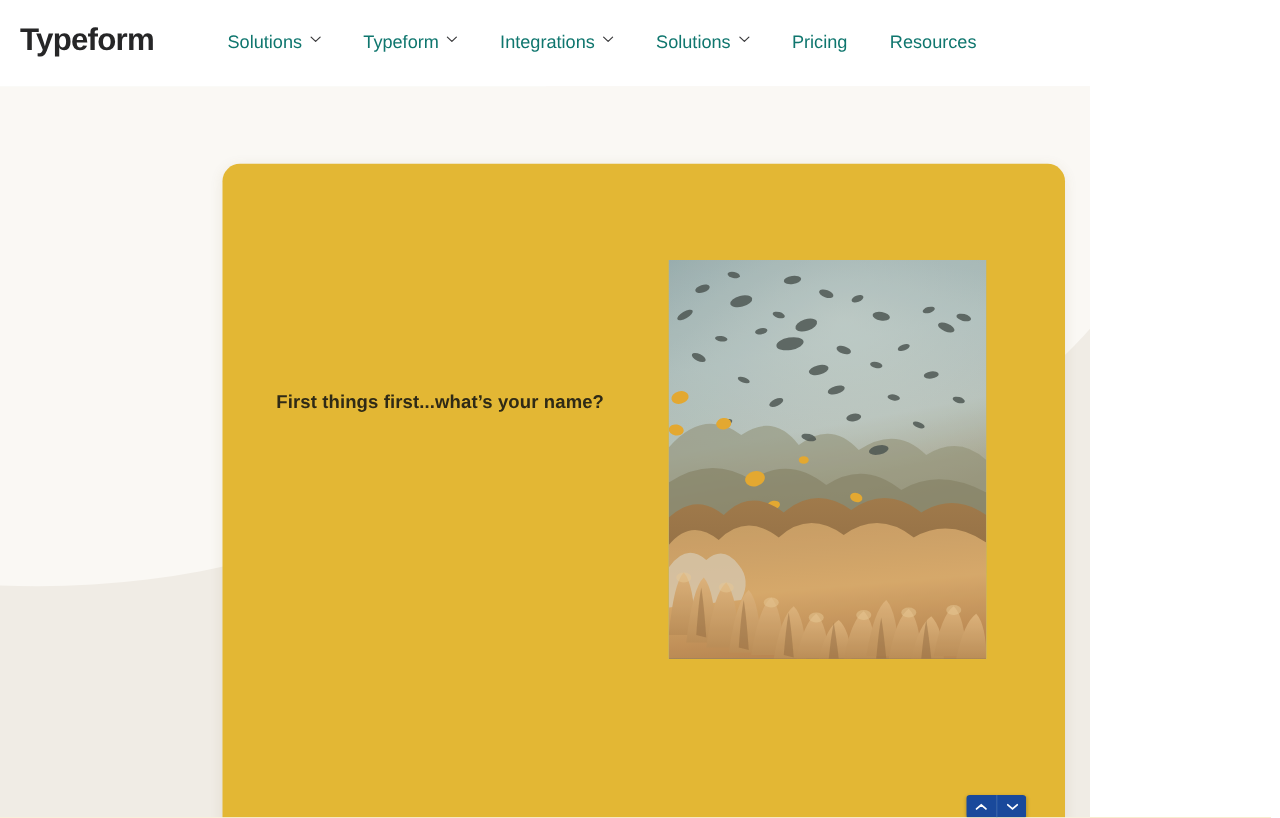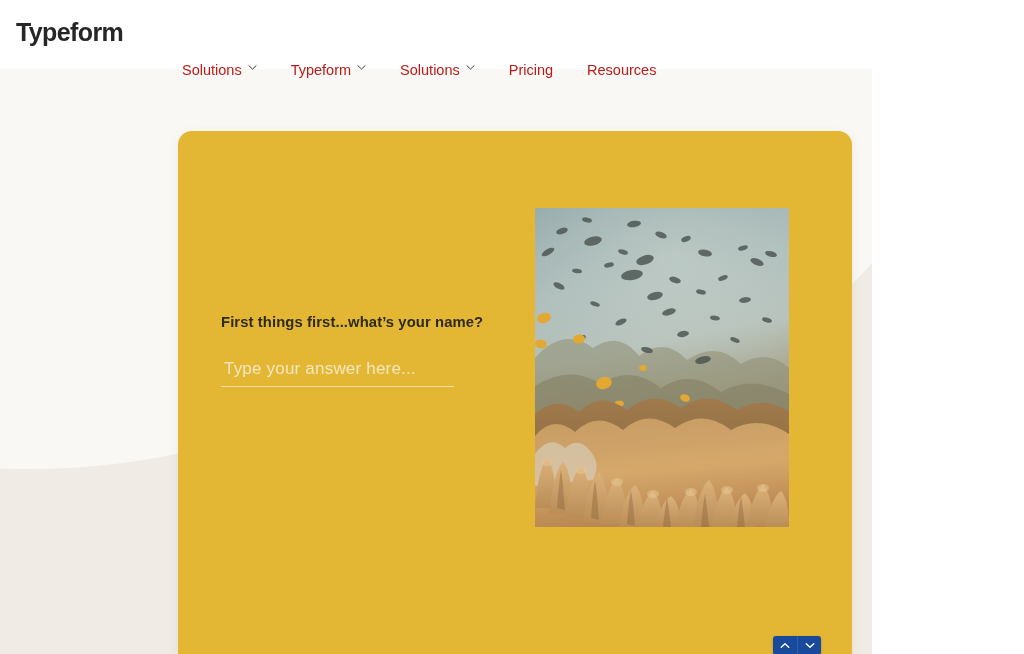--- a/index.html
+++ b/index.html
@@ -50,26 +50,25 @@
     display: flex;
     align-items: center;
     gap: 0px;
   }
 
   .nav-item {
     display: flex;
     align-items: center;
     gap: 6px;
     font-size: 14.5px;
-    color: #b91c1c;
+    color: #0f766e;
     padding: 0 17px;
     cursor: pointer;
     white-space: nowrap;
     line-height: 22px;
-    margin-top: 36px;
   }
   .nav-item:first-child { padding-left: 0; }
 
   .chev {
     display: inline-block;
     width: 9px;
     height: 9px;
     position: relative;
     top: -2px;
   }
@@ -356,20 +355,28 @@
 
       <div class="nav-item">
         <span>Typeform</span>
         <span class="chev">
           <svg viewBox="0 0 10 7" width="9" height="7">
               <path d="M1 1.5 L5 5.3 L9 1.5" fill="none" stroke="#3b3b3d" stroke-width="1.1" stroke-linecap="round" stroke-linejoin="round"></path>
             </svg>
         </span>
       </div>
 
+      <div class="nav-item">
+        <span>Integrations</span>
+        <span class="chev">
+          <svg viewBox="0 0 10 7" width="9" height="7">
+              <path d="M1 1.5 L5 5.3 L9 1.5" fill="none" stroke="#3b3b3d" stroke-width="1.1" stroke-linecap="round" stroke-linejoin="round"></path>
+            </svg>
+        </span>
+      </div>
 
       <div class="nav-item">
         <span>Solutions</span>
         <span class="chev">
           <svg viewBox="0 0 10 7" width="9" height="7">
               <path d="M1 1.5 L5 5.3 L9 1.5" fill="none" stroke="#3b3b3d" stroke-width="1.1" stroke-linecap="round" stroke-linejoin="round"></path>
             </svg>
         </span>
       </div>
 
@@ -389,24 +396,20 @@
   <div class="stage">
 
     <div class="bg-ellipse"></div>
     <div class="bg-ellipse-2"></div>
 
     <div class="form-card">
 
       <div class="question-block">
         <div class="question-text">First things first...what’s your name?</div>
 
-        <div class="answer-field">
-          <input class="answer-input" placeholder="Type your answer here..." style="">
-          <div class="answer-underline"></div>
-        </div>
       </div>
 
       <div class="photo">
         <svg viewBox="0 0 254 319" preserveAspectRatio="none" aria-hidden="true">
           <defs>
             <linearGradient id="water" x1="0" y1="0" x2="0.15" y2="1">
               <stop offset="0%" stop-color="#8ea7ab"></stop>
               <stop offset="28%" stop-color="#a9bdbd"></stop>
               <stop offset="48%" stop-color="#b4c2bc"></stop>
               <stop offset="62%" stop-color="#a8a893"></stop>

